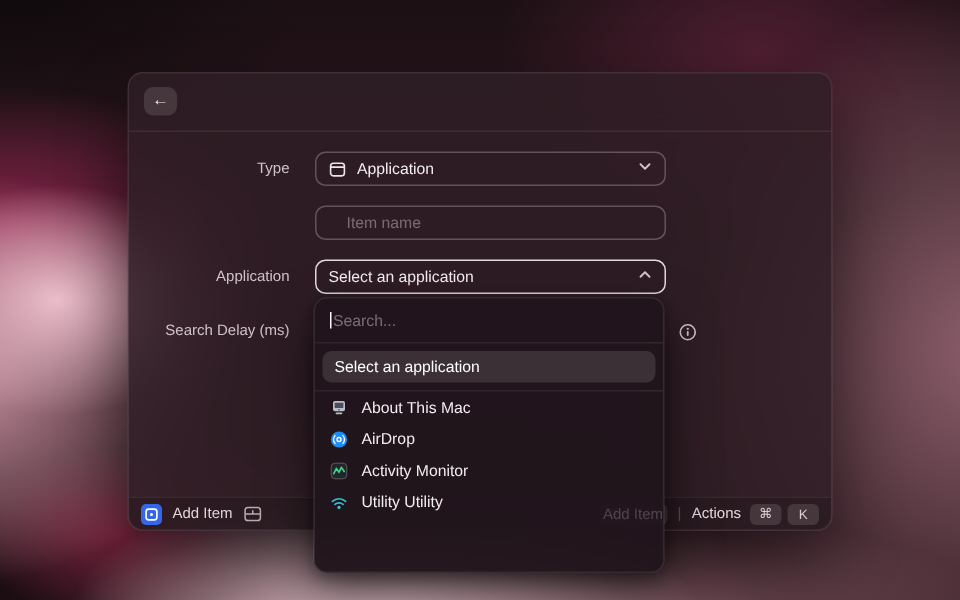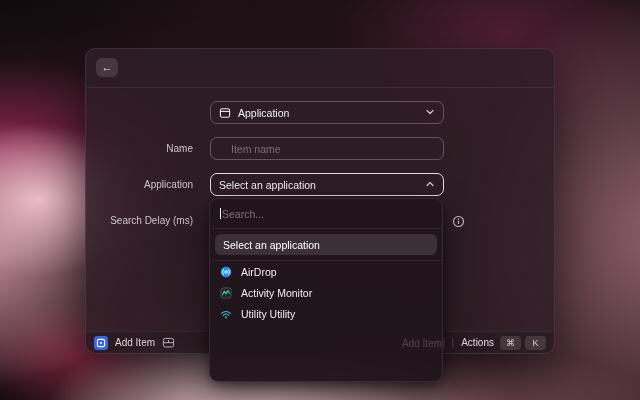--- a/index.html
+++ b/index.html
@@ -124,38 +124,38 @@
 
 <div class="window">
 
   <div class="win-header">
     <button class="back-btn">
       <span>←</span>
     </button>
   </div>
 
   <div class="form-row" style="top:52px">
+    <div class="form-label">Type</div>
     <div class="field">
       <span class="app-icon">
         <svg viewBox="0 0 12 12" width="12" height="12">
             <rect x="1.4" y="1.8" width="9.2" height="8.4" rx="1.8" fill="none" stroke="#ece5e9" stroke-width="1.1"></rect>
             <path d="M1.4 4.4 H10.6" stroke="#ece5e9" stroke-width="1.1"></path>
           </svg>
       </span>
       <span class="fld-value">Application</span>
       <span class="chev">
         <svg viewBox="0 0 10 10" width="10" height="10">
             <path d="M2 3.5 L5 6.5 L8 3.5" fill="none" stroke="currentColor" stroke-width="1.3" stroke-linecap="round" stroke-linejoin="round"></path>
           </svg>
       </span>
     </div>
   </div>
 
   <div class="form-row" style="top:88px">
-    <div class="form-label">Name</div>
     <div class="field">
       <input type="text" placeholder="Item name" style="">
     </div>
   </div>
 
   <div class="form-row" style="top:124px">
     <div class="form-label">Application</div>
     <div class="field focused">
       <span class="fld-value">Select an application</span>
       <span class="chev">
@@ -214,20 +214,31 @@
     <input type="text" placeholder="Search..." style="">
   </div>
   <div class="dd-divider"></div>
   <div class="dd-selected-wrap">
     <div class="dd-selected">
       <span>Select an application</span>
     </div>
   </div>
   <div class="dd-divider"></div>
 
+  <div class="dd-item">
+    <span class="app-icon">
+      <svg viewBox="0 0 12 12" width="12" height="12">
+          <rect x="2" y="1.4" width="8" height="6.8" rx="1.3" fill="#b9bec6"></rect>
+          <rect x="3.1" y="2.5" width="5.8" height="3.5" rx="0.5" fill="#474f5e"></rect>
+          <circle cx="6" cy="7.2" r="0.55" fill="#474f5e"></circle>
+          <rect x="3.7" y="9" width="4.6" height="1.1" rx="0.55" fill="#b9bec6"></rect>
+        </svg>
+    </span>
+    <span>About This Mac</span>
+  </div>
 
   <div class="dd-item">
     <span class="app-icon">
       <svg viewBox="0 0 12 12" width="12" height="12">
           <circle cx="6" cy="6" r="5.4" fill="#1f8bf5"></circle>
           <g stroke="#ffffff" fill="none" stroke-width="0.9" stroke-linecap="round">
             <circle cx="6" cy="6" r="1.35"></circle>
             <path d="M3.4 8.6 A3.7 3.7 0 0 1 3.4 3.4"></path>
             <path d="M8.6 3.4 A3.7 3.7 0 0 1 8.6 8.6"></path>
           </g>

